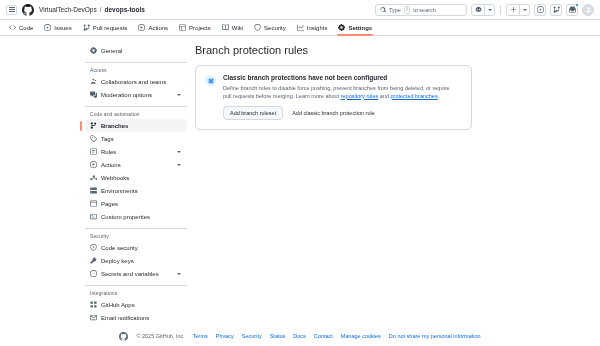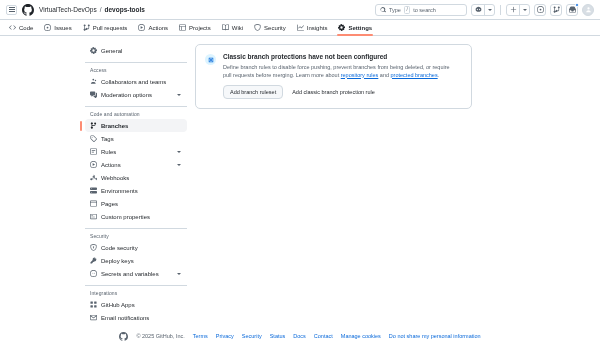--- a/index.html
+++ b/index.html
@@ -468,20 +468,21 @@
       <div class="side-item">
         <svg width="7" height="7" viewBox="0 0 16 16">
             <path fill="#59636e" d="M1.75 2h12.5A1.75 1.75 0 0116 3.75v8.5A1.75 1.75 0 0114.25 14H1.75A1.75 1.75 0 010 12.25v-8.5A1.75 1.75 0 011.75 2zm.31 1.5L8 8.1l5.94-4.6zM1.5 4.9v7.35c0 .14.11.25.25.25h12.5a.25.25 0 00.25-.25V4.9L8.46 9.6a.75.75 0 01-.92 0z"></path>
           </svg>
         <span class="lbl">Email notifications</span>
       </div>
     </div>
   </div>
 
   <div class="main">
+    <h1 class="main-title">Branch protection rules</h1>
 
     <div class="blankslate">
       <div class="bs-icon">
         <svg width="6" height="6" viewBox="0 0 16 16">
           <path fill="#0969da" d="M2.5 2h11a.5.5 0 01.5.5v11a.5.5 0 01-.5.5h-11a.5.5 0 01-.5-.5v-11a.5.5 0 01.5-.5zm1.5 2v8h8V4z"></path>
           <path fill="#0969da" d="M6 5.5h4v5H6z"></path>
         </svg>
       </div>
       <div class="bs-body">
         <div class="bs-heading">Classic branch protections have not been configured</div>

